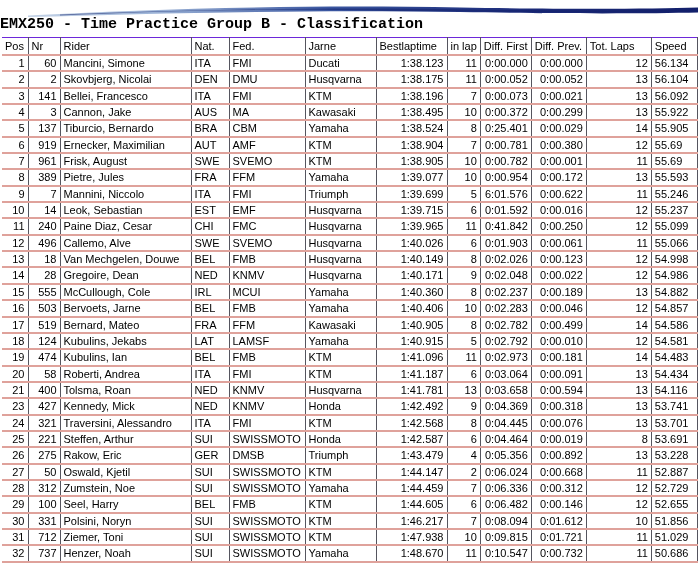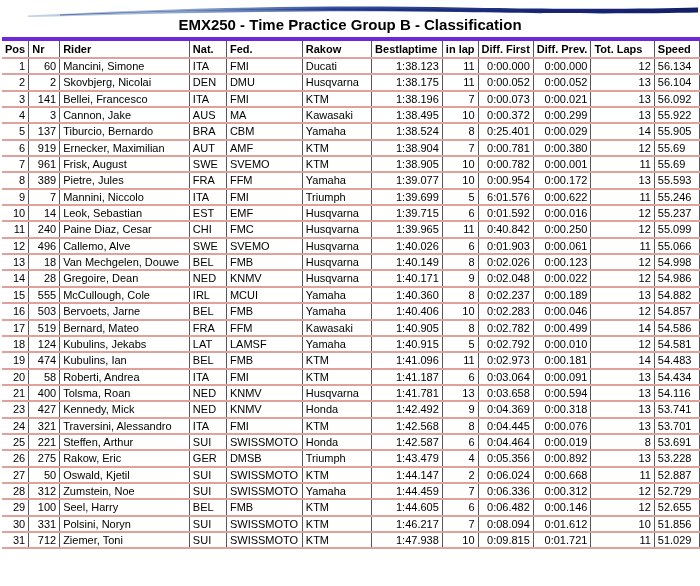--- a/index.html
+++ b/index.html
@@ -20,26 +20,27 @@
     top: 0;
     left: 0;
     width: 700px;
     height: 22px;
   }
   #title {
     position: absolute;
     top: 16px;
     left: 0;
     width: 700px;
-    text-align: center;
+    text-align: left;
     font-size: 15px;
     font-weight: bold;
     color: #000000;
     line-height: 18px;
     white-space: nowrap;
+    font-family: Liberation Mono, monospace;
   }
   #result-table-wrap {
     position: absolute;
     top: 37px;
     left: 2px;
   }
   table.results {
     border-collapse: collapse;
     table-layout: fixed;
     font-size: 11px;
@@ -48,22 +49,22 @@
   table.results th,
   table.results td {
     overflow: hidden;
     white-space: nowrap;
     border-right: 1px solid #55555e;
     border-bottom: 2px solid #dfa29b;
     background: #ffffff;
     padding: 0 3px;
   }
   table.results thead th {
-    border-top: 4px solid #6d28d9;
-    font-weight: bold;
+    border-top: 1px solid #6d28d9;
+    font-weight: normal;
     text-align: left;
     height: 16px;
     line-height: 16px;
   }
   table.results tbody td {
     height: 14.35px;
     line-height: 14.35px;
   }
   
   .col-0, .col-1, .col-6, .col-7, .col-8, .col-9, .col-10 { text-align: right; }
@@ -114,21 +115,21 @@
           <col style="width:65px">
           <col style="width:46px">
       </colgroup>
       <thead>
         <tr id="header-row">
             <th class="col-0">Pos</th>
             <th class="col-1">Nr</th>
             <th class="col-2">Rider</th>
             <th class="col-3">Nat.</th>
             <th class="col-4">Fed.</th>
-            <th class="col-5">Rakow</th>
+            <th class="col-5">Jarne</th>
             <th class="col-6">Bestlaptime</th>
             <th class="col-7">in lap</th>
             <th class="col-8">Diff. First</th>
             <th class="col-9">Diff. Prev.</th>
             <th class="col-10">Tot. Laps</th>
             <th class="col-11">Speed</th>
           </tr>
       </thead>
       <tbody id="table-body">
           <tr>
@@ -273,21 +274,21 @@
           </tr>
           <tr>
             <td class="col-0">11</td>
             <td class="col-1">240</td>
             <td class="col-2">Paine Diaz, Cesar</td>
             <td class="col-3">CHI</td>
             <td class="col-4">FMC</td>
             <td class="col-5">Husqvarna</td>
             <td class="col-6">1:39.965</td>
             <td class="col-7">11</td>
-            <td class="col-8">0:40.842</td>
+            <td class="col-8">0:41.842</td>
             <td class="col-9">0:00.250</td>
             <td class="col-10">12</td>
             <td class="col-11">55.099</td>
           </tr>
           <tr>
             <td class="col-0">12</td>
             <td class="col-1">496</td>
             <td class="col-2">Callemo, Alve</td>
             <td class="col-3">SWE</td>
             <td class="col-4">SVEMO</td>
@@ -544,17 +545,31 @@
             <td class="col-3">SUI</td>
             <td class="col-4">SWISSMOTO</td>
             <td class="col-5">KTM</td>
             <td class="col-6">1:47.938</td>
             <td class="col-7">10</td>
             <td class="col-8">0:09.815</td>
             <td class="col-9">0:01.721</td>
             <td class="col-10">11</td>
             <td class="col-11">51.029</td>
           </tr>
+          <tr>
+            <td class="col-0">32</td>
+            <td class="col-1">737</td>
+            <td class="col-2">Henzer, Noah</td>
+            <td class="col-3">SUI</td>
+            <td class="col-4">SWISSMOTO</td>
+            <td class="col-5">Yamaha</td>
+            <td class="col-6">1:48.670</td>
+            <td class="col-7">11</td>
+            <td class="col-8">0:10.547</td>
+            <td class="col-9">0:00.732</td>
+            <td class="col-10">11</td>
+            <td class="col-11">50.686</td>
+          </tr>
         </tbody>
     </table>
   </div>
 
 </div>
 
 </body></html>

